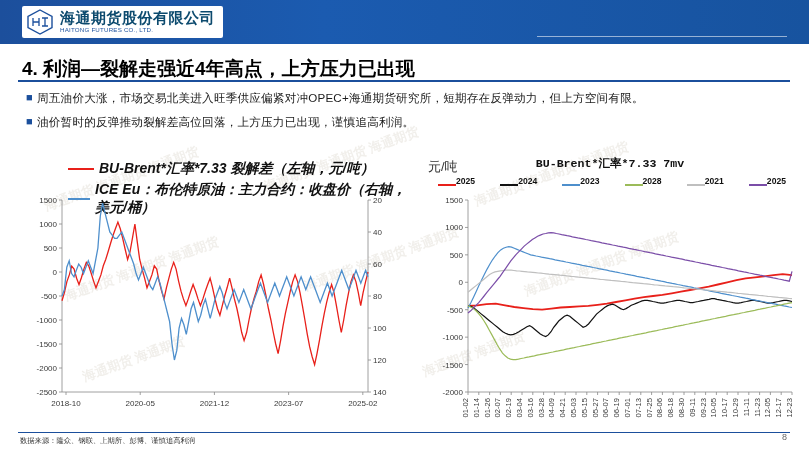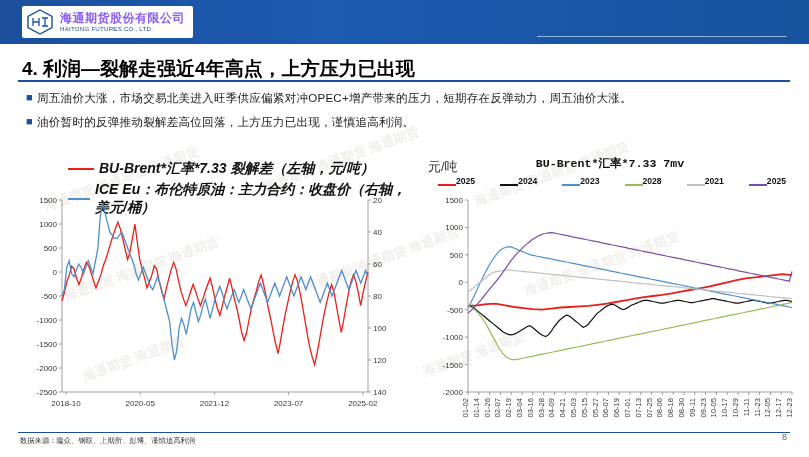--- a/index.html
+++ b/index.html
@@ -20,21 +20,21 @@
   .logo-box {
     position:absolute; left:22px; top:6px;
     display:flex; align-items:center; gap:7px;
     background:#ffffff; padding:3px 8px 3px 5px; border-radius:2px;
   }
   .logo-mark {
     width:26px; height:26px; position:relative;
   }
   .logo-mark svg { display:block; }
   .logo-text { display:flex; flex-direction:column; line-height:1.05; }
-  .logo-cn { font-size:12px; font-weight:bold; color:#8b5cf6; letter-spacing:0.5px; }
+  .logo-cn { font-size:15px; font-weight:bold; color:#0c4a6e; letter-spacing:0.5px; }
   .logo-en { font-size:6.2px; color:#1b4f9c; letter-spacing:0.2px; margin-top:1px; }
   .header-title {
     position:absolute; right:22px; top:14px;
     color:#ffffff; font-size:14.5px; font-weight:bold; letter-spacing:1px;
   }
   .header-rule {
     position:absolute; right:22px; top:36px; width:250px; height:1px;
     background:rgba(255,255,255,0.55);
   }
 
@@ -119,21 +119,21 @@
   </div>
   <div class="header-rule"></div>
 </div>
 
 <div class="slide-title">4. 利润—裂解走强近4年高点，上方压力已出现</div>
 <div class="title-underline"></div>
 
 <div class="bullets">
   <div class="bullet">
     <span class="dot">■</span>
-    <span class="txt">周五油价大涨，市场交易北美进入旺季供应偏紧对冲OPEC+增产带来的压力，短期存在反弹动力，周五油价大涨。</span>
+    <span class="txt">周五油价大涨，市场交易北美进入旺季供应偏紧对冲OPEC+海通期货研究所，短期存在反弹动力，但上方空间有限。</span>
   </div>
   <div class="bullet">
     <span class="dot">■</span>
     <span class="txt">油价暂时的反弹推动裂解差高位回落，上方压力已出现，谨慎追高利润。</span>
   </div>
 </div>
 
 <div class="watermark">
   <div class="wm" style="left:40px; top:170px;">海通期货 海通期货 海通期货</div>
   <div class="wm" style="left:260px; top:150px;">海通期货 海通期货 海通期货</div>

